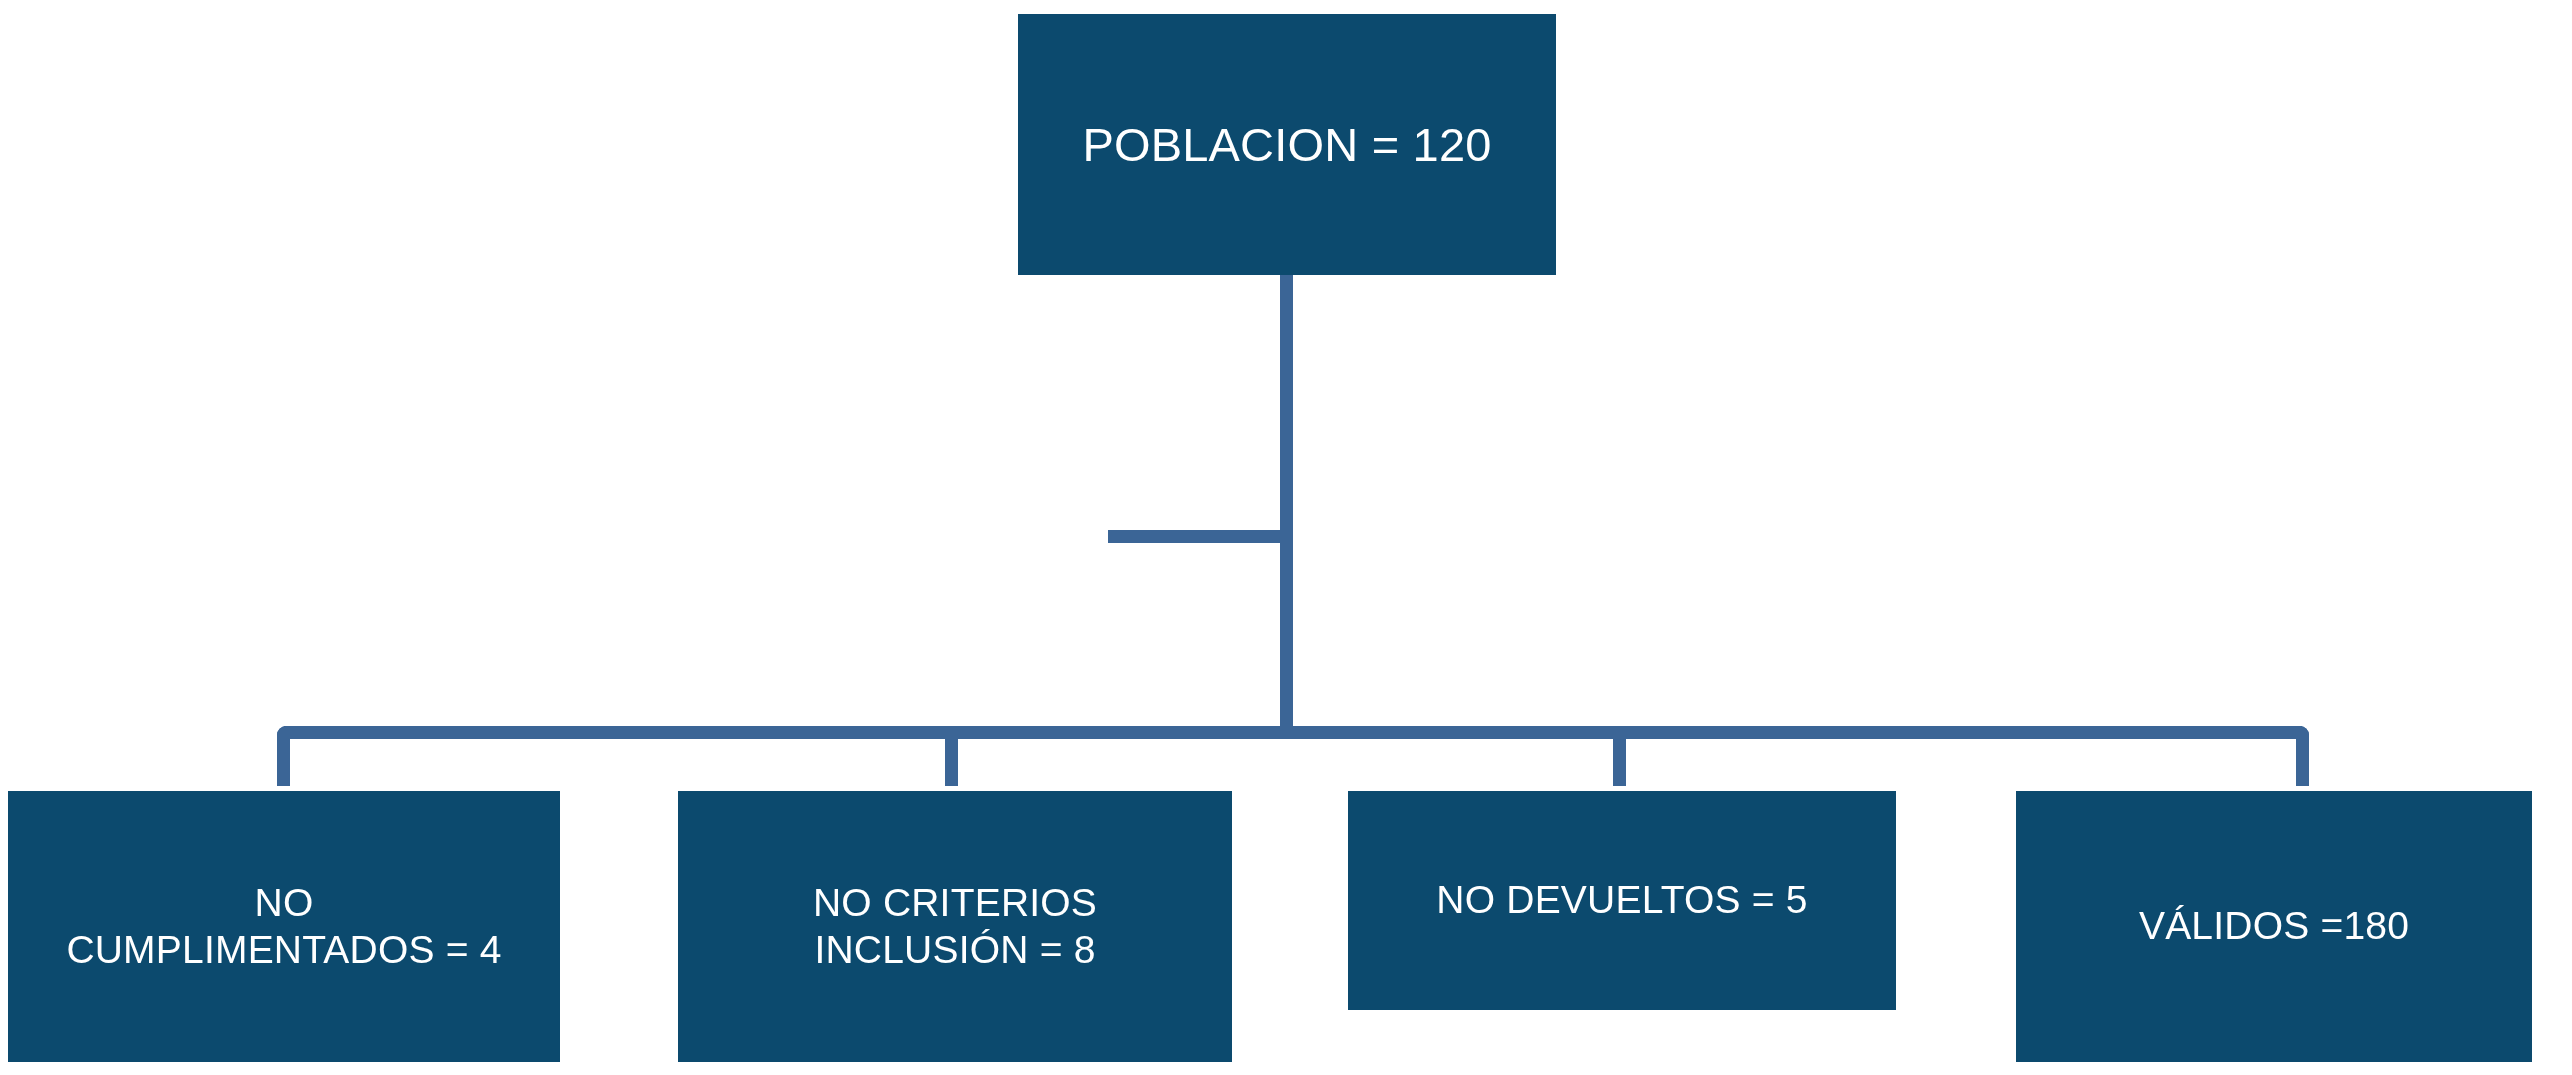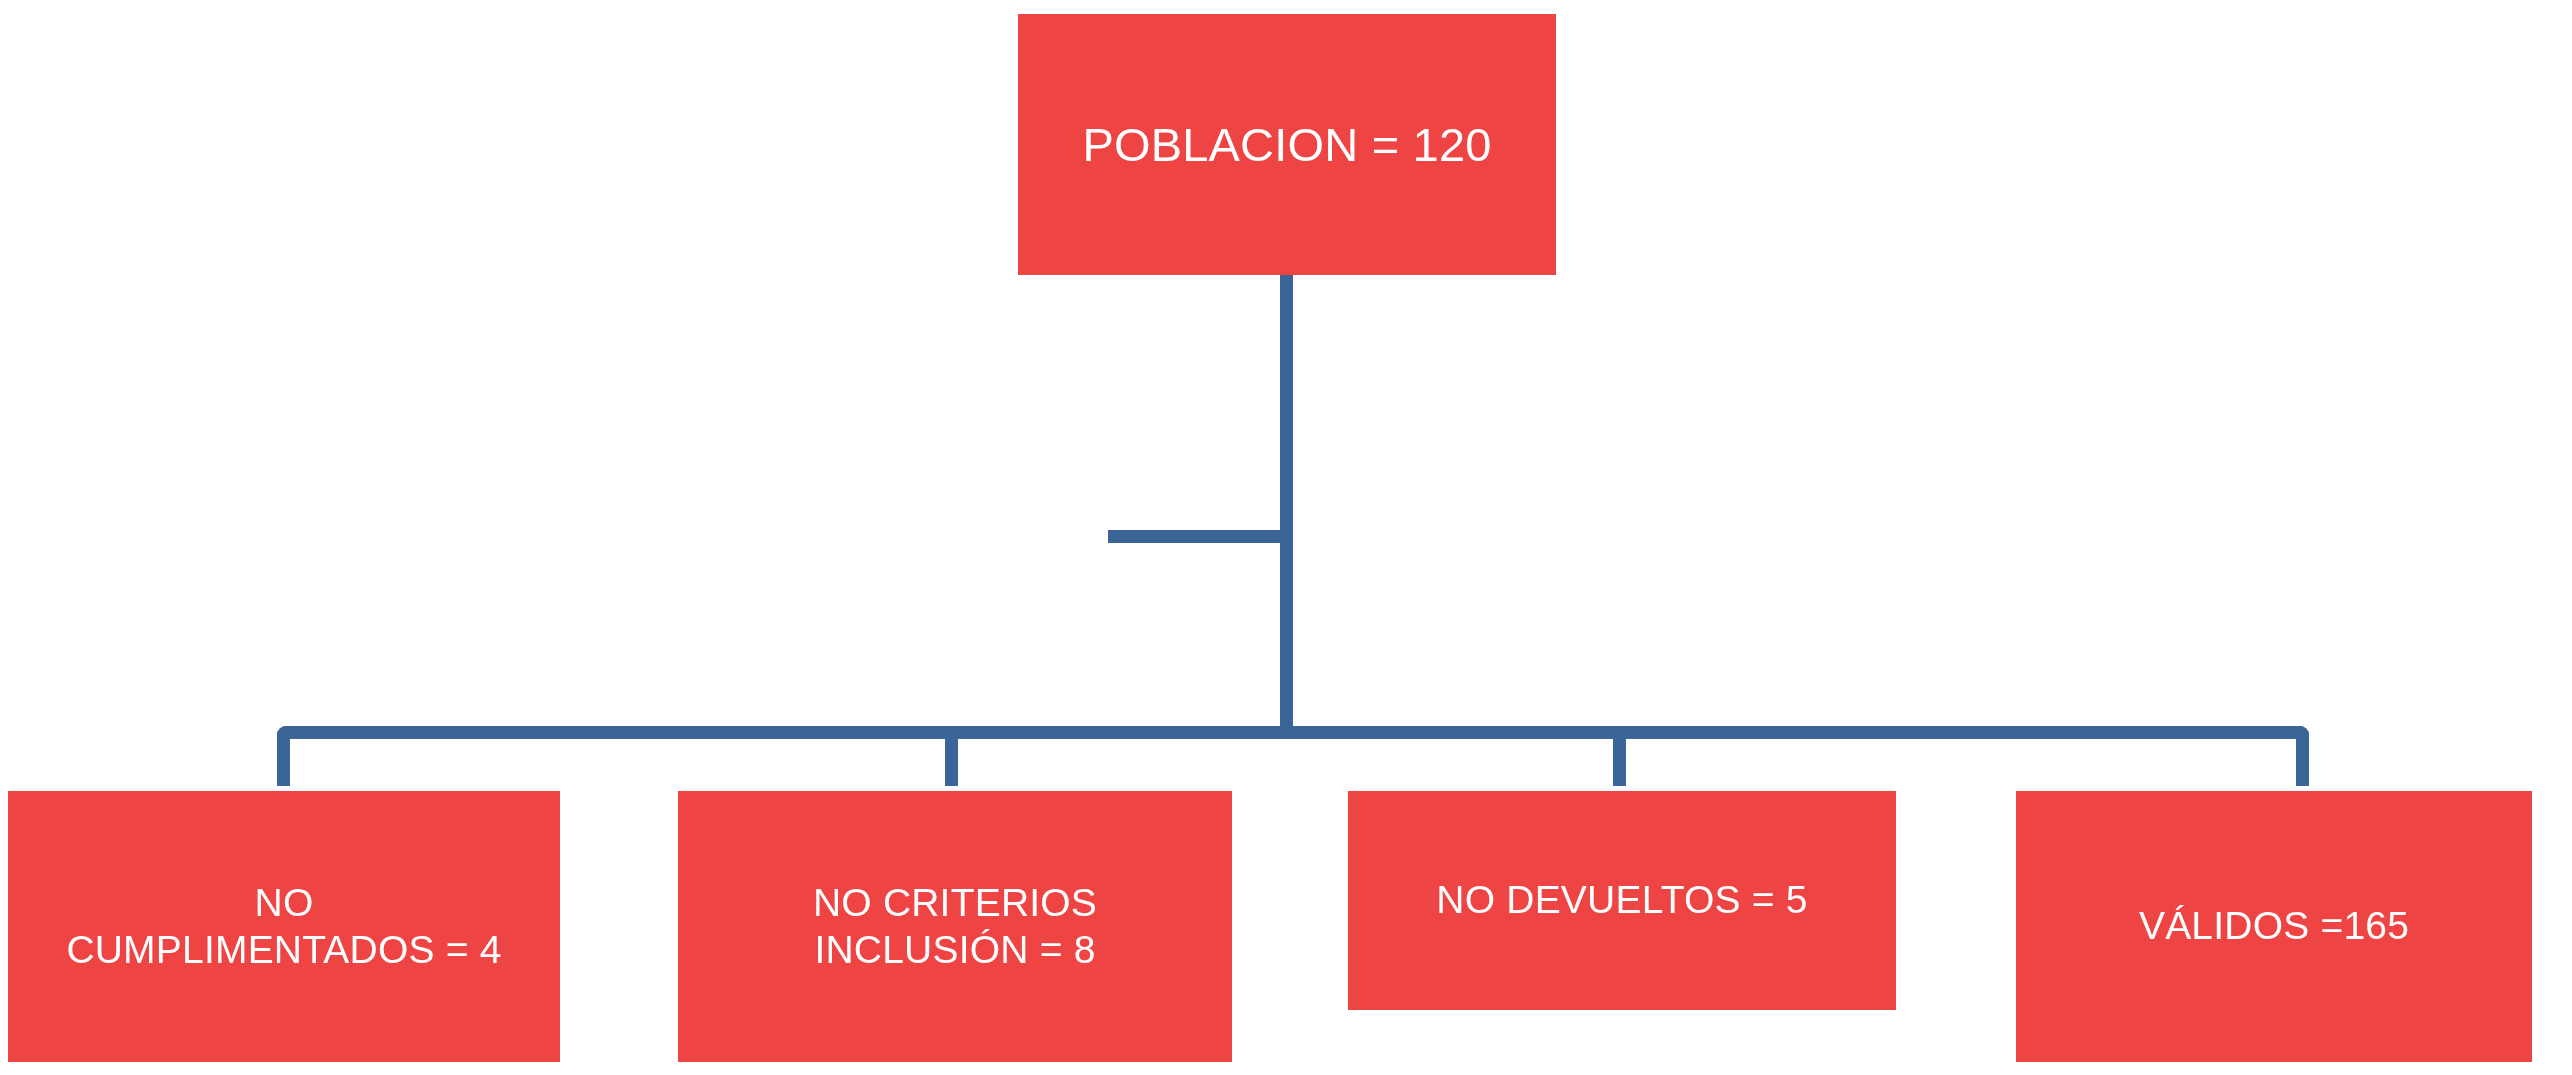--- a/index.html
+++ b/index.html
@@ -13,21 +13,21 @@
   #canvas {
     position: relative;
     width: 2572px;
     height: 1075px;
     background: #ffffff;
     overflow: hidden;
   }
   .node {
     position: absolute;
     box-sizing: border-box;
-    background: #ef4444;
+    background: #0c4a6e;
     color: #FFFFFF;
     display: flex;
     align-items: center;
     justify-content: center;
     text-align: center;
     line-height: 1.18;
     white-space: pre-line;
     padding: 4px 10px;
     letter-spacing: 0.2px;
   }
@@ -85,15 +85,15 @@
   <div class="elbow elbow-right" style="left:2269px; top:726px; width:40px; height:60px;"></div>
 
   <div class="node node-leaf" style="left:8px; top:791px; width:552px; height:271px;">NO
 CUMPLIMENTADOS = 4</div>
 
   <div class="node node-leaf" style="left:678px; top:791px; width:554px; height:271px;">NO CRITERIOS
 INCLUSIÓN = 8</div>
 
   <div class="node node-leaf" style="left:1348px; top:791px; width:548px; height:219px;">NO DEVUELTOS = 5</div>
 
-  <div class="node node-leaf" style="left:2016px; top:791px; width:516px; height:271px;">VÁLIDOS =165</div>
+  <div class="node node-leaf" style="left:2016px; top:791px; width:516px; height:271px;">VÁLIDOS =180</div>
 
 </div>
 
 </body></html>

